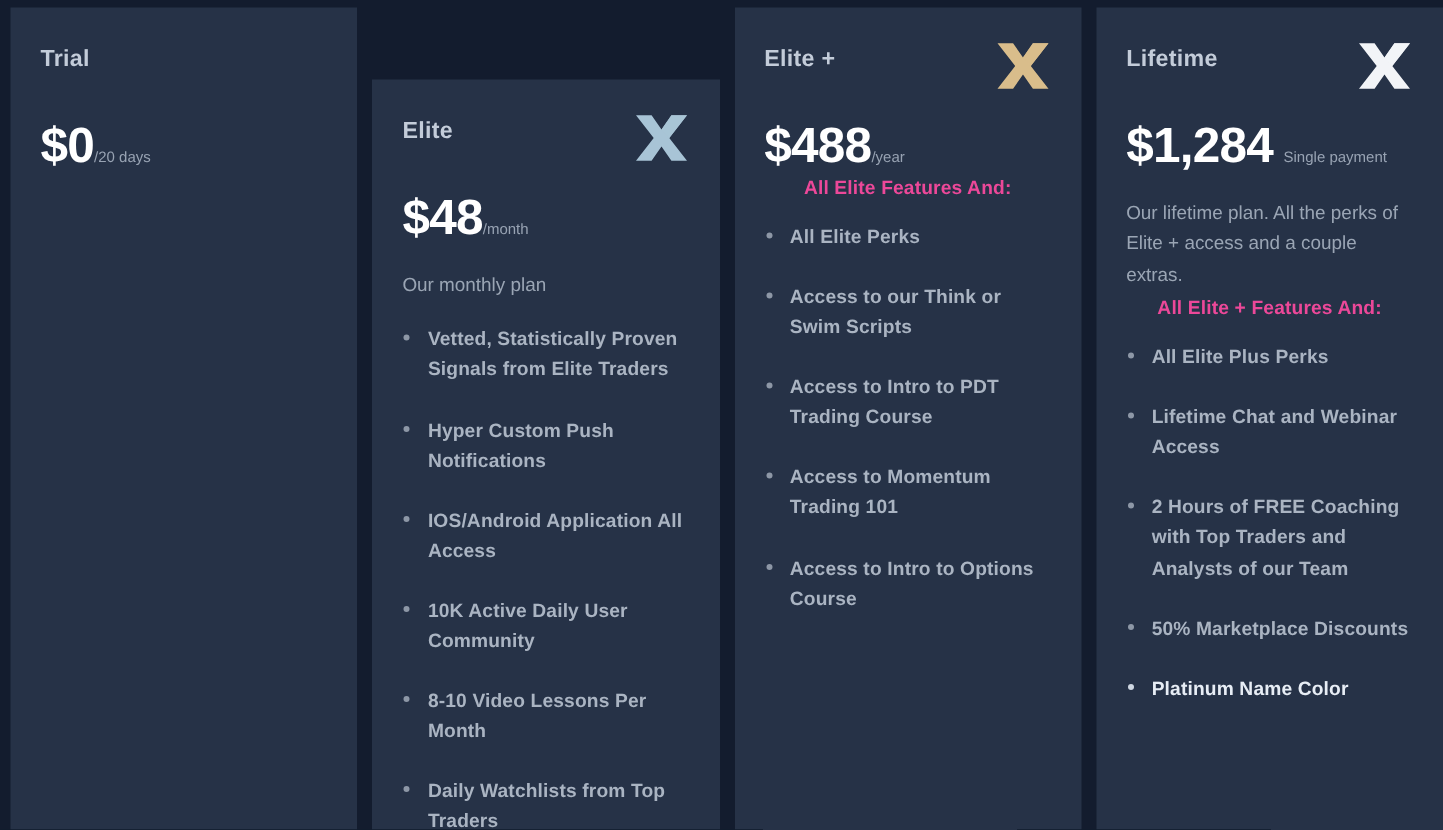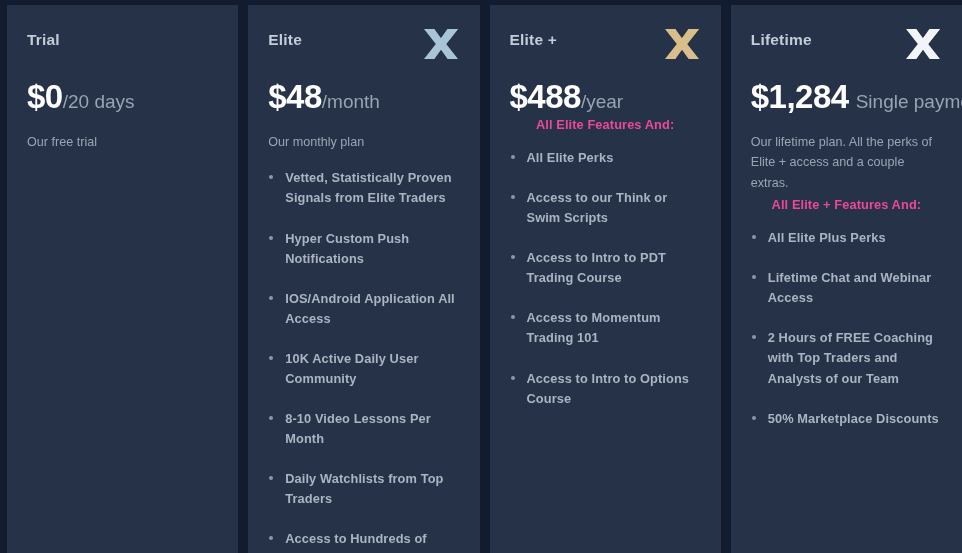--- a/index.html
+++ b/index.html
@@ -61,21 +61,21 @@
     white-space: nowrap;
   }
   .price-amount {
     font-size: 33px;
     font-weight: 700;
     color: #ffffff;
     letter-spacing: -0.5px;
     line-height: 1;
   }
   .price-suffix {
-    font-size: 19px;
+    font-size: 10px;
     color: #98a3b3;
     font-weight: 400;
     line-height: 1;
   }
   .price-suffix.spaced {
     margin-left: 7px;
   }
   .plan-desc {
     margin-top: 19px;
     font-size: 12.6px;
@@ -129,23 +129,22 @@
 
 <div class="pricing-grid" id="grid">
     <div class="plan-card" style="background: rgb(38, 50, 71);">
       <div class="card-head">
         <div class="plan-name">Trial</div>
       </div>
       <div class="price-row">
         <span class="price-amount">$0</span>
         <span class="price-suffix">/20 days</span>
       </div>
-      <div class="plan-desc">Our free trial</div>
-    </div>
-    <div class="plan-card" style="background: rgb(38, 50, 71);">
+    </div>
+    <div class="plan-card" style="background: rgb(38, 50, 71); margin-top: 48px;">
       <div class="card-head">
         <div class="plan-name">Elite</div>
         <svg class="brand-x" viewBox="0 0 40 36" aria-hidden="true">
           <path d="M2 2 L13 2 L20 12 L27 2 L38 2 L25.5 18 L38 34 L27 34 L20 24 L13 34 L2 34 L14.5 18 Z" fill="#a8c4d6"></path>
           <path d="M20 12 L27 2 L38 2 L25.5 18 Z" fill="#a8c4d6" opacity="0.92"></path>
         </svg>
       </div>
       <div class="price-row">
         <span class="price-amount">$48</span>
         <span class="price-suffix">/month</span>
@@ -194,15 +193,16 @@
         <span class="price-amount">$1,284</span>
         <span class="price-suffix spaced">Single payment</span>
       </div>
       <div class="plan-desc">Our lifetime plan. All the perks of Elite + access and a couple extras.</div>
       <div class="features-heading">All Elite + Features And:</div>
       <ul class="feature-list">
         <li class="feature-item">All Elite Plus Perks</li>
         <li class="feature-item">Lifetime Chat and Webinar Access</li>
         <li class="feature-item">2 Hours of FREE Coaching with Top Traders and Analysts of our Team</li>
         <li class="feature-item">50% Marketplace Discounts</li>
+        <li class="feature-item highlight">Platinum Name Color</li>
       </ul>
     </div>
   </div>
 
 </body></html>

